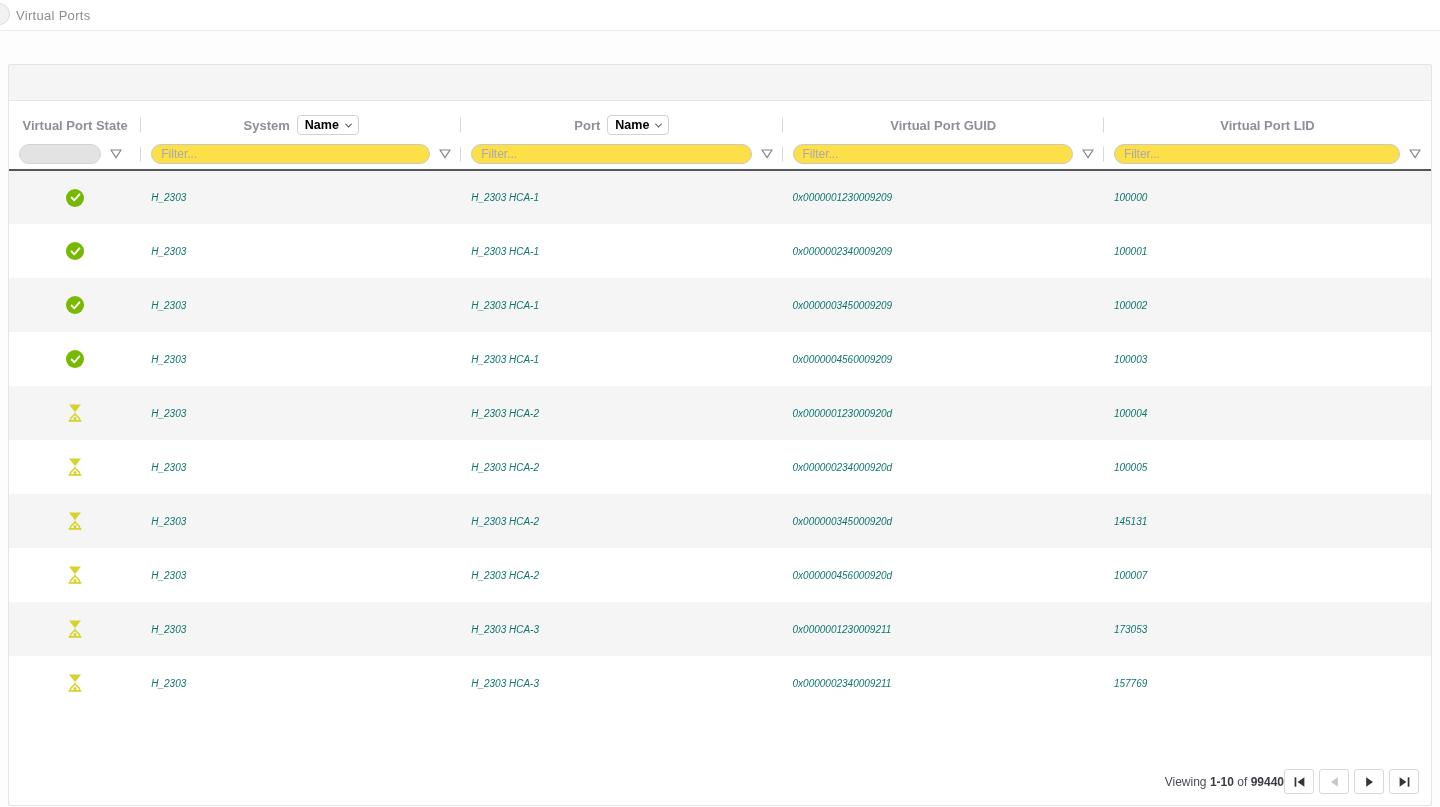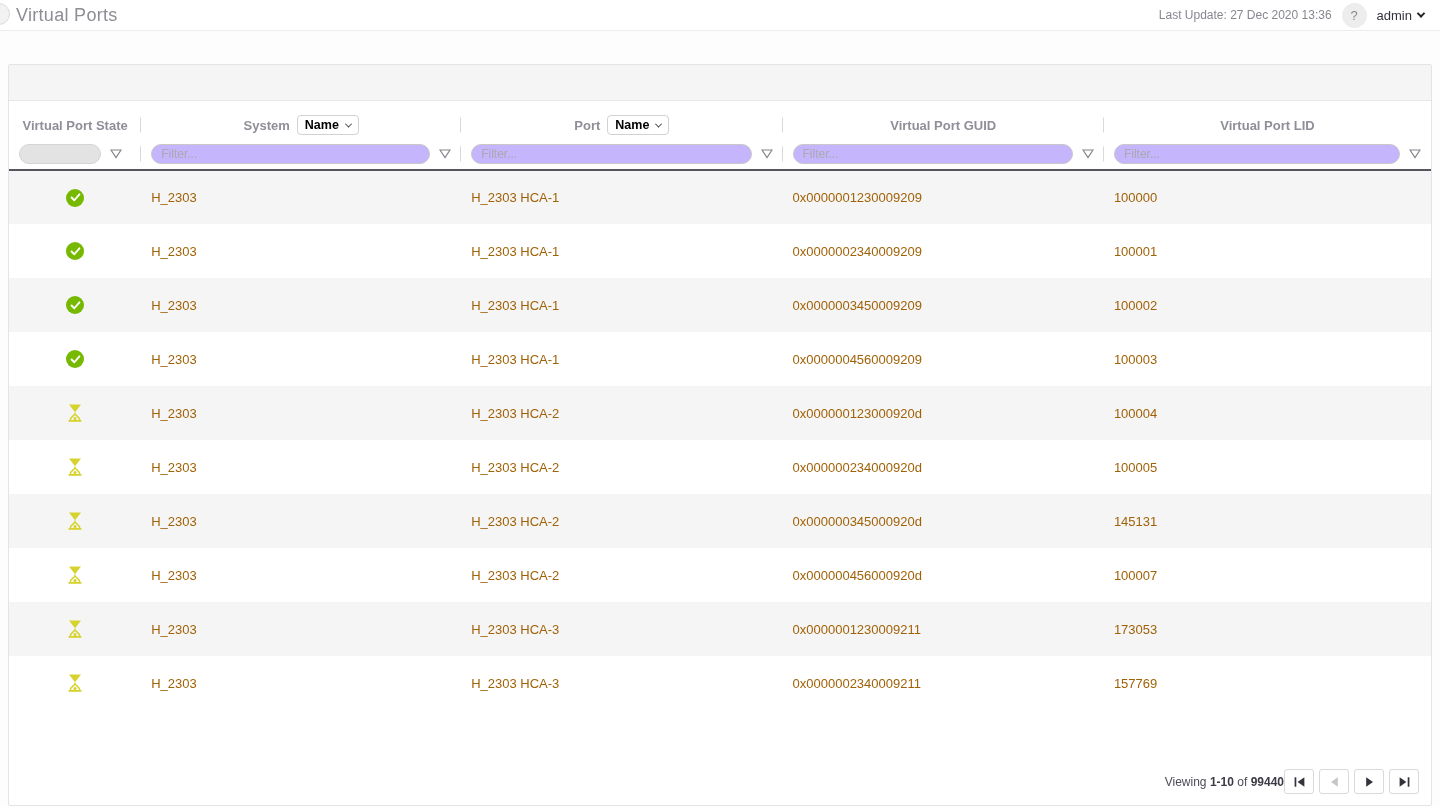--- a/index.html
+++ b/index.html
@@ -3,21 +3,21 @@
 <meta charset="utf-8">
 <style>
   * { margin:0; padding:0; box-sizing:border-box; }
   html,body { width:1440px; height:807px; background:#fdfdfd; font-family:"Liberation Sans", sans-serif; overflow:hidden; }
 
   
   .topbar{ position:relative; height:31px; background:#ffffff; border-bottom:1px solid #ececec;
     display:flex; align-items:center; padding:0 16px; }
   .topbar-stub{ position:absolute; left:-12px; top:3px; width:22px; height:22px; border-radius:50%;
     background:#f2f2f2; border:1px solid #dcdcdc; }
-  .page-title{ font-size:18px; color:#8d8d95; letter-spacing:.3px; }
+  .page-title{ font-size:13px; color:#8d8d95; letter-spacing:.3px; }
   .topbar-right{ margin-left:auto; display:flex; align-items:center; gap:10px; }
   .last-update{ font-size:12px; color:#87878f; }
   .help-btn{ width:25px; height:25px; border-radius:50%; background:#ededed; color:#8a8a8a;
     display:flex; align-items:center; justify-content:center; font-size:13px; cursor:pointer; }
   .user-menu{ display:flex; align-items:center; gap:6px; font-size:13px; color:#34343e; cursor:pointer; }
   .chev{ width:6px; height:6px; border-right:2px solid #222; border-bottom:2px solid #222;
     transform:rotate(45deg) translate(-1px,-1px); display:inline-block; }
 
   
   .main{ padding:33px 8px 0 8px; }
@@ -43,28 +43,28 @@
   .th-inner{ display:flex; align-items:center; justify-content:center; gap:7px; }
   th .sep, td .sep{ position:absolute; right:0; top:50%; transform:translateY(-50%);
     height:15px; border-right:1px solid #d9d9d9; }
   .mini-select{ display:inline-flex; align-items:center; gap:7px; border:1px solid #d2d2d2; border-radius:4px;
     background:#fff; padding:2px 7px; font-size:12.5px; color:#000000; cursor:pointer; }
   .mini-select .chev{ width:5px; height:5px; border-width:1.5px; border-color:#3c3c46; }
 
   .filter-row td{ height:32px; position:relative; padding:0 10px; border-bottom:2px solid #55555e; }
   .filter-cell{ display:flex; align-items:center; gap:9px; }
   .filter-input{ flex:1; height:20px; border:1px solid #c8c8c8; border-radius:10px; padding:0 9px;
-    font-size:12px; color:#555; background:#c4b5fd; outline:none; font-family:"Liberation Sans",sans-serif; }
+    font-size:12px; color:#555; background:#fde047; outline:none; font-family:"Liberation Sans",sans-serif; }
   .filter-input::placeholder{ color:#a9a9af; }
   .filter-input.disabled{ background:#e3e3e3; border-color:#d4d4d4; max-width:82px; }
   .funnel{ flex:0 0 auto; display:inline-flex; cursor:pointer; }
 
   tbody tr{ height:54px; }
   tbody tr:nth-child(odd){ background:#f5f5f5; }
-  tbody td{ font-size:13px; color:#a16207; padding-left:10px; }
+  tbody td{ font-size:10px; color:#0f766e; padding-left:10px;font-style:italic; }
   td.state-cell{ text-align:center; padding-left:0; }
 
   .check-badge{ width:18px; height:18px; border-radius:50%; background:#76b900;
     display:inline-flex; align-items:center; justify-content:center; vertical-align:middle; }
   .hourglass{ display:inline-flex; vertical-align:middle; }
 
   
   .footer{ margin-top:auto; display:flex; justify-content:flex-end; align-items:center;
     padding:0 12px 11px 0; }
   .viewing{ font-size:12px; color:#4c4c57; }
@@ -72,28 +72,20 @@
   .pager{ display:flex; gap:5px; }
   .pg-btn{ width:30px; height:25px; background:#fff; border:1px solid #d9d9d9; border-radius:3px;
     display:inline-flex; align-items:center; justify-content:center; cursor:pointer; }
 </style>
 </head>
 <body>
 
 <div class="topbar">
   <div class="topbar-stub"></div>
   <div class="page-title">Virtual Ports</div>
-  <div class="topbar-right">
-    <span class="last-update">Last Update: 27 Dec 2020 13:36</span>
-    <span class="help-btn">?</span>
-    <span class="user-menu">
-      <span>admin</span>
-      <span class="chev"></span>
-    </span>
-  </div>
 </div>
 
 <div class="main">
   <div class="panel">
     <div class="panel-strip"></div>
 
 
     <table>
       <colgroup>
           <col class="c1">

